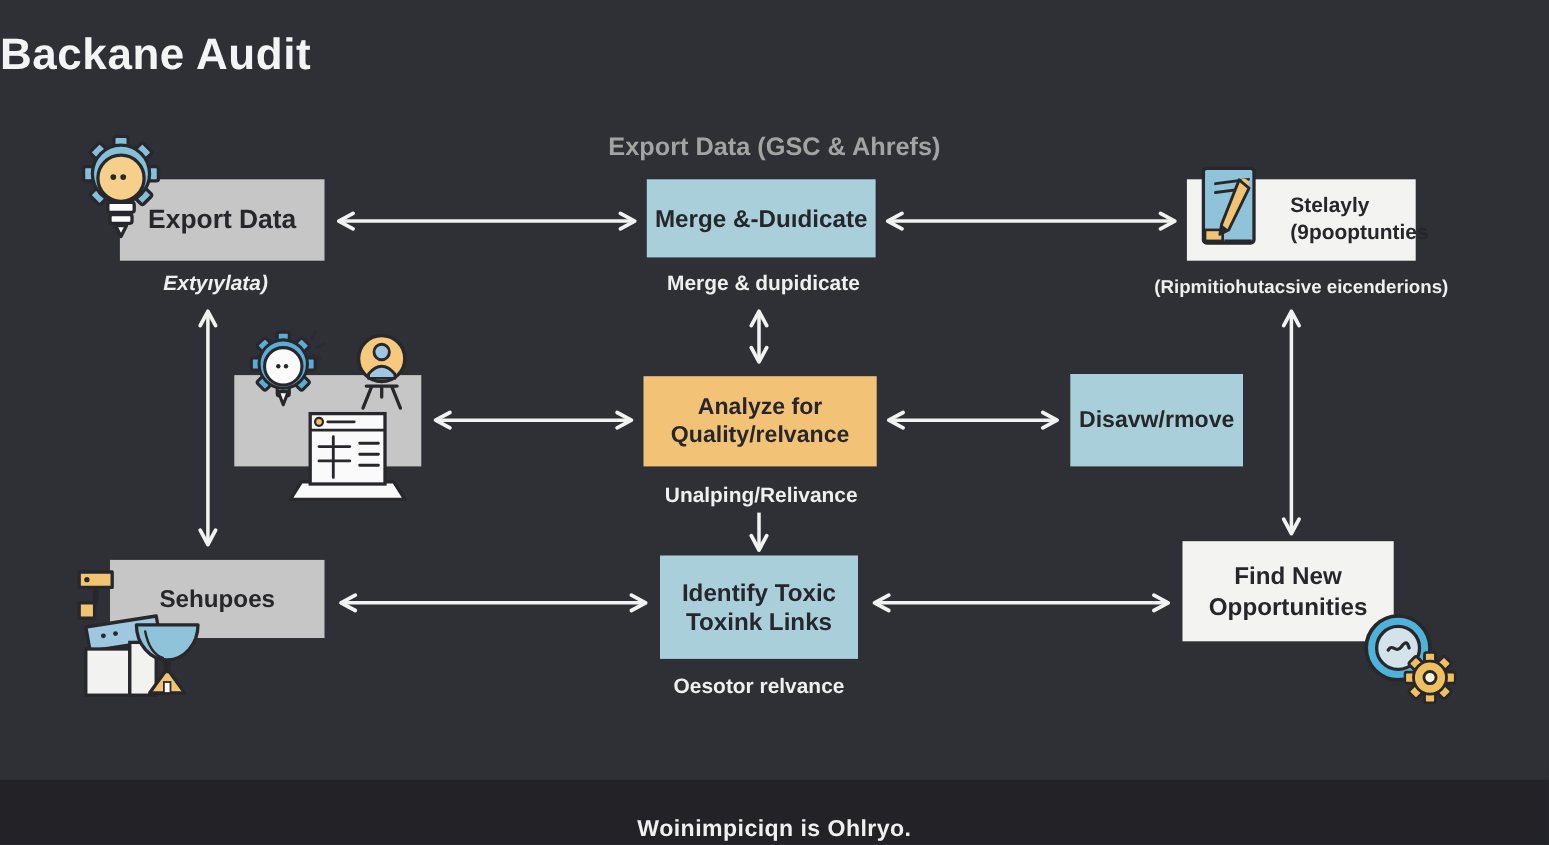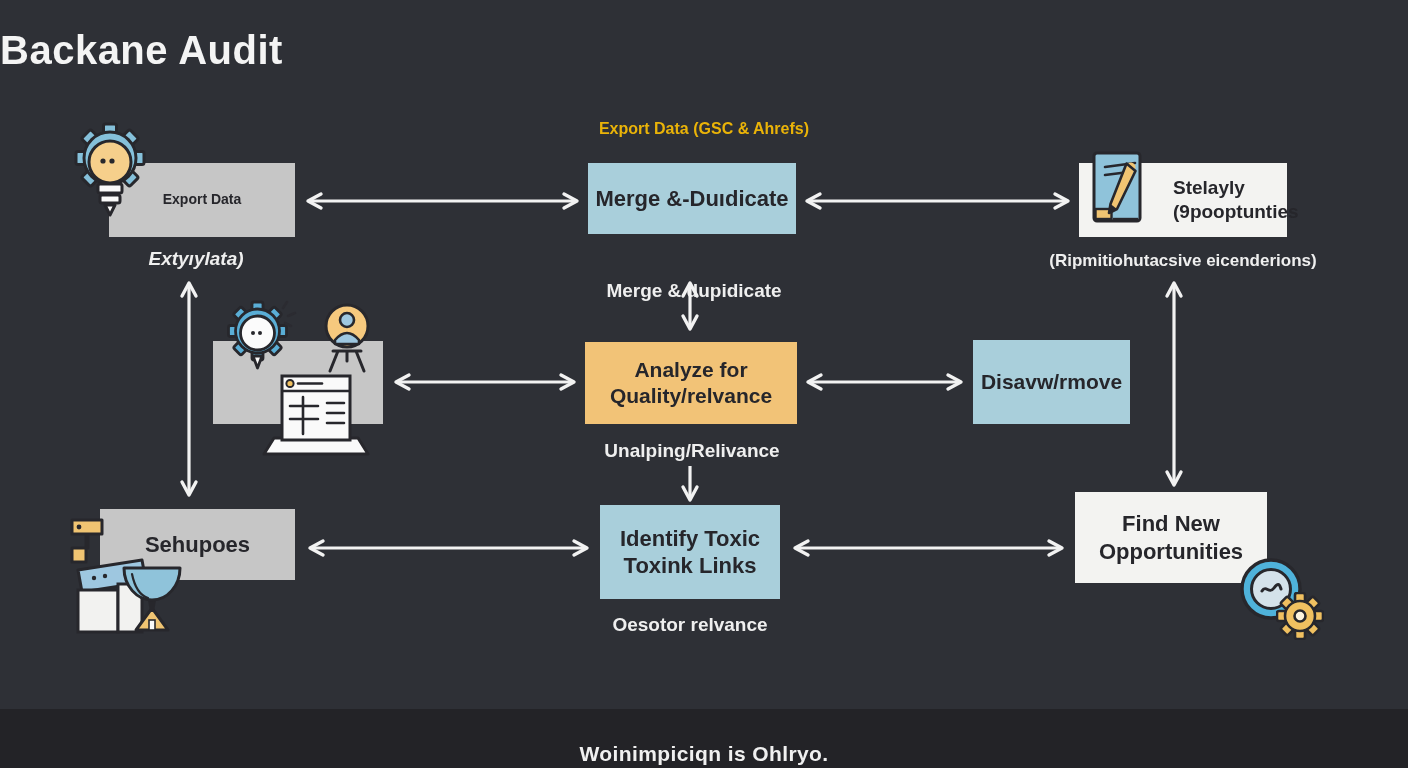--- a/index.html
+++ b/index.html
@@ -1,45 +1,45 @@
 <!DOCTYPE html>
 <html><head>
 <meta charset="utf-8">
 <style>
   html,body{margin:0;padding:0;background:#2e3036;}
   .canvas{position:relative;width:1408px;height:768px;background:#2e3036;overflow:hidden;
           font-family:"Liberation Sans",sans-serif;}
   .title{position:absolute;left:0;top:28px;width:100%;
          font-size:40px;font-weight:bold;color:#f4f4f4;letter-spacing:.5px;}
   .subtitle{position:absolute;left:0;top:120px;width:100%;text-align:center;
-            font-size:16px;font-weight:bold;color:#eab308;}
+            font-size:23px;font-weight:bold;color:#a3a3a3;}
   .box{position:absolute;display:flex;flex-direction:column;align-items:center;justify-content:center;
        text-align:center;font-weight:bold;color:#26262b;line-height:1.25;z-index:2;}
   .box span{display:block;}
   .caption{position:absolute;transform:translateX(-50%);white-space:nowrap;
            color:#efefef;font-weight:bold;font-size:19px;z-index:3;}
   .arrows{position:absolute;left:0;top:0;z-index:4;}
   .icon{position:absolute;z-index:6;}
   .footer{position:absolute;left:0;top:709px;width:1408px;height:59px;background:#232327;
           display:flex;align-items:center;justify-content:center;z-index:7;}
   .footer-text{color:#f0f0f0;font-size:21px;font-weight:bold;letter-spacing:.4px;margin-top:30px;}
 
-  #b-export   {left:109px;top:163px;width:186px;height:74px;background:#c6c6c6;font-size:14px;}
+  #b-export   {left:109px;top:163px;width:186px;height:74px;background:#c6c6c6;font-size:24px;}
   #b-merge    {left:588px;top:163px;width:208px;height:71px;background:#a9cfdb;font-size:22px;}
   #b-strategy {left:1079px;top:163px;width:208px;height:74px;background:#f3f3f1;font-size:19px;
                align-items:flex-start;padding-left:94px;box-sizing:border-box;text-align:left;}
   #b-workspace{left:213px;top:341px;width:170px;height:83px;background:#c6c6c6;}
   #b-analyze  {left:585px;top:342px;width:212px;height:82px;background:#f2c377;font-size:21px;}
   #b-disavow  {left:973px;top:340px;width:157px;height:84px;background:#a9cfdb;font-size:21px;}
   #b-sources  {left:100px;top:509px;width:195px;height:71px;background:#c6c6c6;font-size:22px;}
   #b-identify {left:600px;top:505px;width:180px;height:94px;background:#a9cfdb;font-size:22px;}
   #b-findnew  {left:1075px;top:492px;width:192px;height:91px;background:#f3f3f1;font-size:22px;}
 
   #c-export  {left:196px;top:248px;font-style:italic;}
-  #c-merge   {left:694px;top:248px;margin-top:32px;}
+  #c-merge   {left:694px;top:248px;}
   #c-strategy{left:1183px;top:251px;font-size:17px;}
   #c-analyze {left:692px;top:440px;}
   #c-identify{left:690px;top:614px;}
 </style>
 </head>
 <body>
 
 <div class="canvas">
 
   <div class="title">Backane Audit</div>

